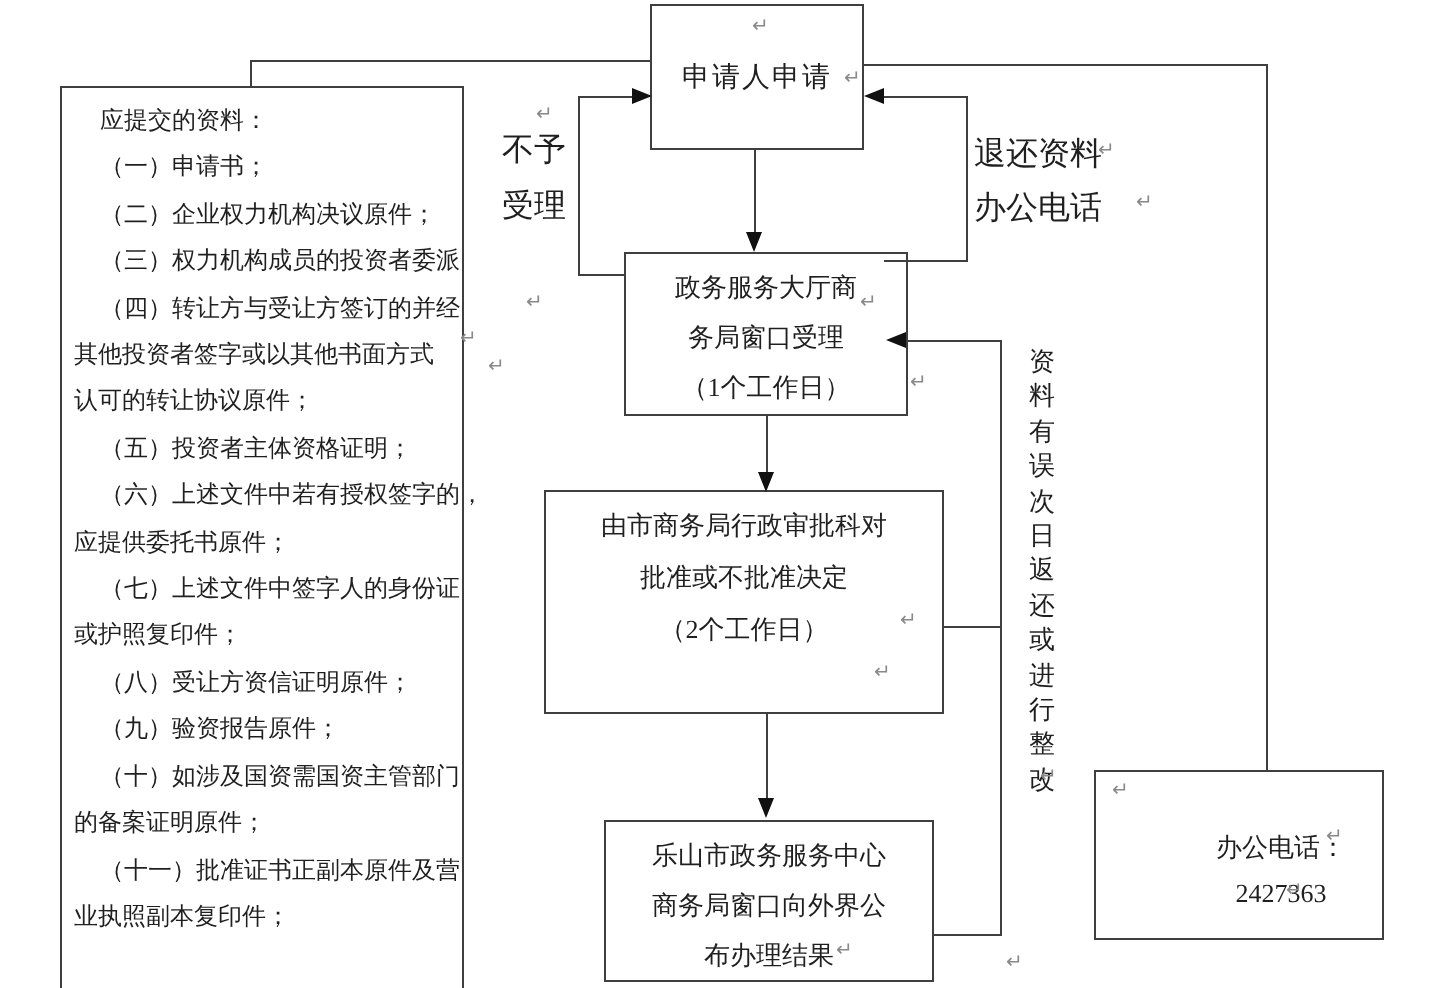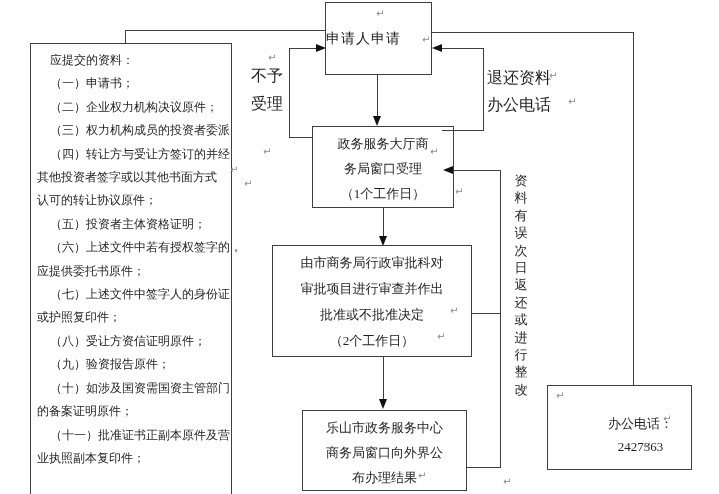--- a/index.html
+++ b/index.html
@@ -1,21 +1,21 @@
 <!DOCTYPE html>
 <html><head>
 <meta charset="utf-8">
 <style>
   html,body{margin:0;padding:0;background:#fff;}
   #canvas{
     position:relative;width:719px;height:494px;background:#ffffff;overflow:hidden;
     font-family:"Liberation Serif","DejaVu Serif",serif;color:#1f1f1f;
   }
   .fbox{position:absolute;border:1px solid #3f3f3f;background:#fff;text-align:center;box-sizing:border-box;}
-  #box-apply{left:325px;top:2px;width:107px;height:73px;display:flex;align-items:center;justify-content:flex-start;font-size:14px;letter-spacing:1px;}
+  #box-apply{left:325px;top:2px;width:107px;height:73px;display:flex;align-items:center;justify-content:center;font-size:14px;letter-spacing:1px;}
   #box-accept{left:312px;top:126px;width:142px;height:82px;font-size:13px;line-height:25px;padding-top:4px;}
   #box-review{left:272px;top:245px;width:200px;height:112px;font-size:13px;line-height:26px;padding-top:4px;}
   #box-publish{left:302px;top:410px;width:165px;height:81px;font-size:13px;line-height:25px;padding-top:4px;}
   #box-phone{left:547px;top:385px;width:145px;height:85px;text-align:center;font-size:13px;line-height:23px;padding:26px 0 0 42px;}
   #left-panel{
     position:absolute;left:30px;top:43px;width:202px;height:458px;border:1px solid #3f3f3f;
     box-sizing:border-box;padding:5px 6px;font-size:12px;line-height:23.4px;white-space:nowrap;background:#fff;
   }
   .doc-line{white-space:nowrap;}
   .doc-line.ind{padding-left:13px;}
@@ -64,21 +64,20 @@
   </div>
 
   <div id="box-accept" class="fbox">
     <div>政务服务大厅商</div>
     <div>务局窗口受理</div>
     <div>（1个工作日）</div>
   </div>
 
   <div id="box-review" class="fbox">
     <div>由市商务局行政审批科对</div>
-    <div>审批项目进行审查并作出</div>
     <div>批准或不批准决定</div>
     <div>（2个工作日）</div>
   </div>
 
   <div id="box-publish" class="fbox">
     <div>乐山市政务服务中心</div>
     <div>商务局窗口向外界公</div>
     <div>布办理结果</div>
   </div>
 

